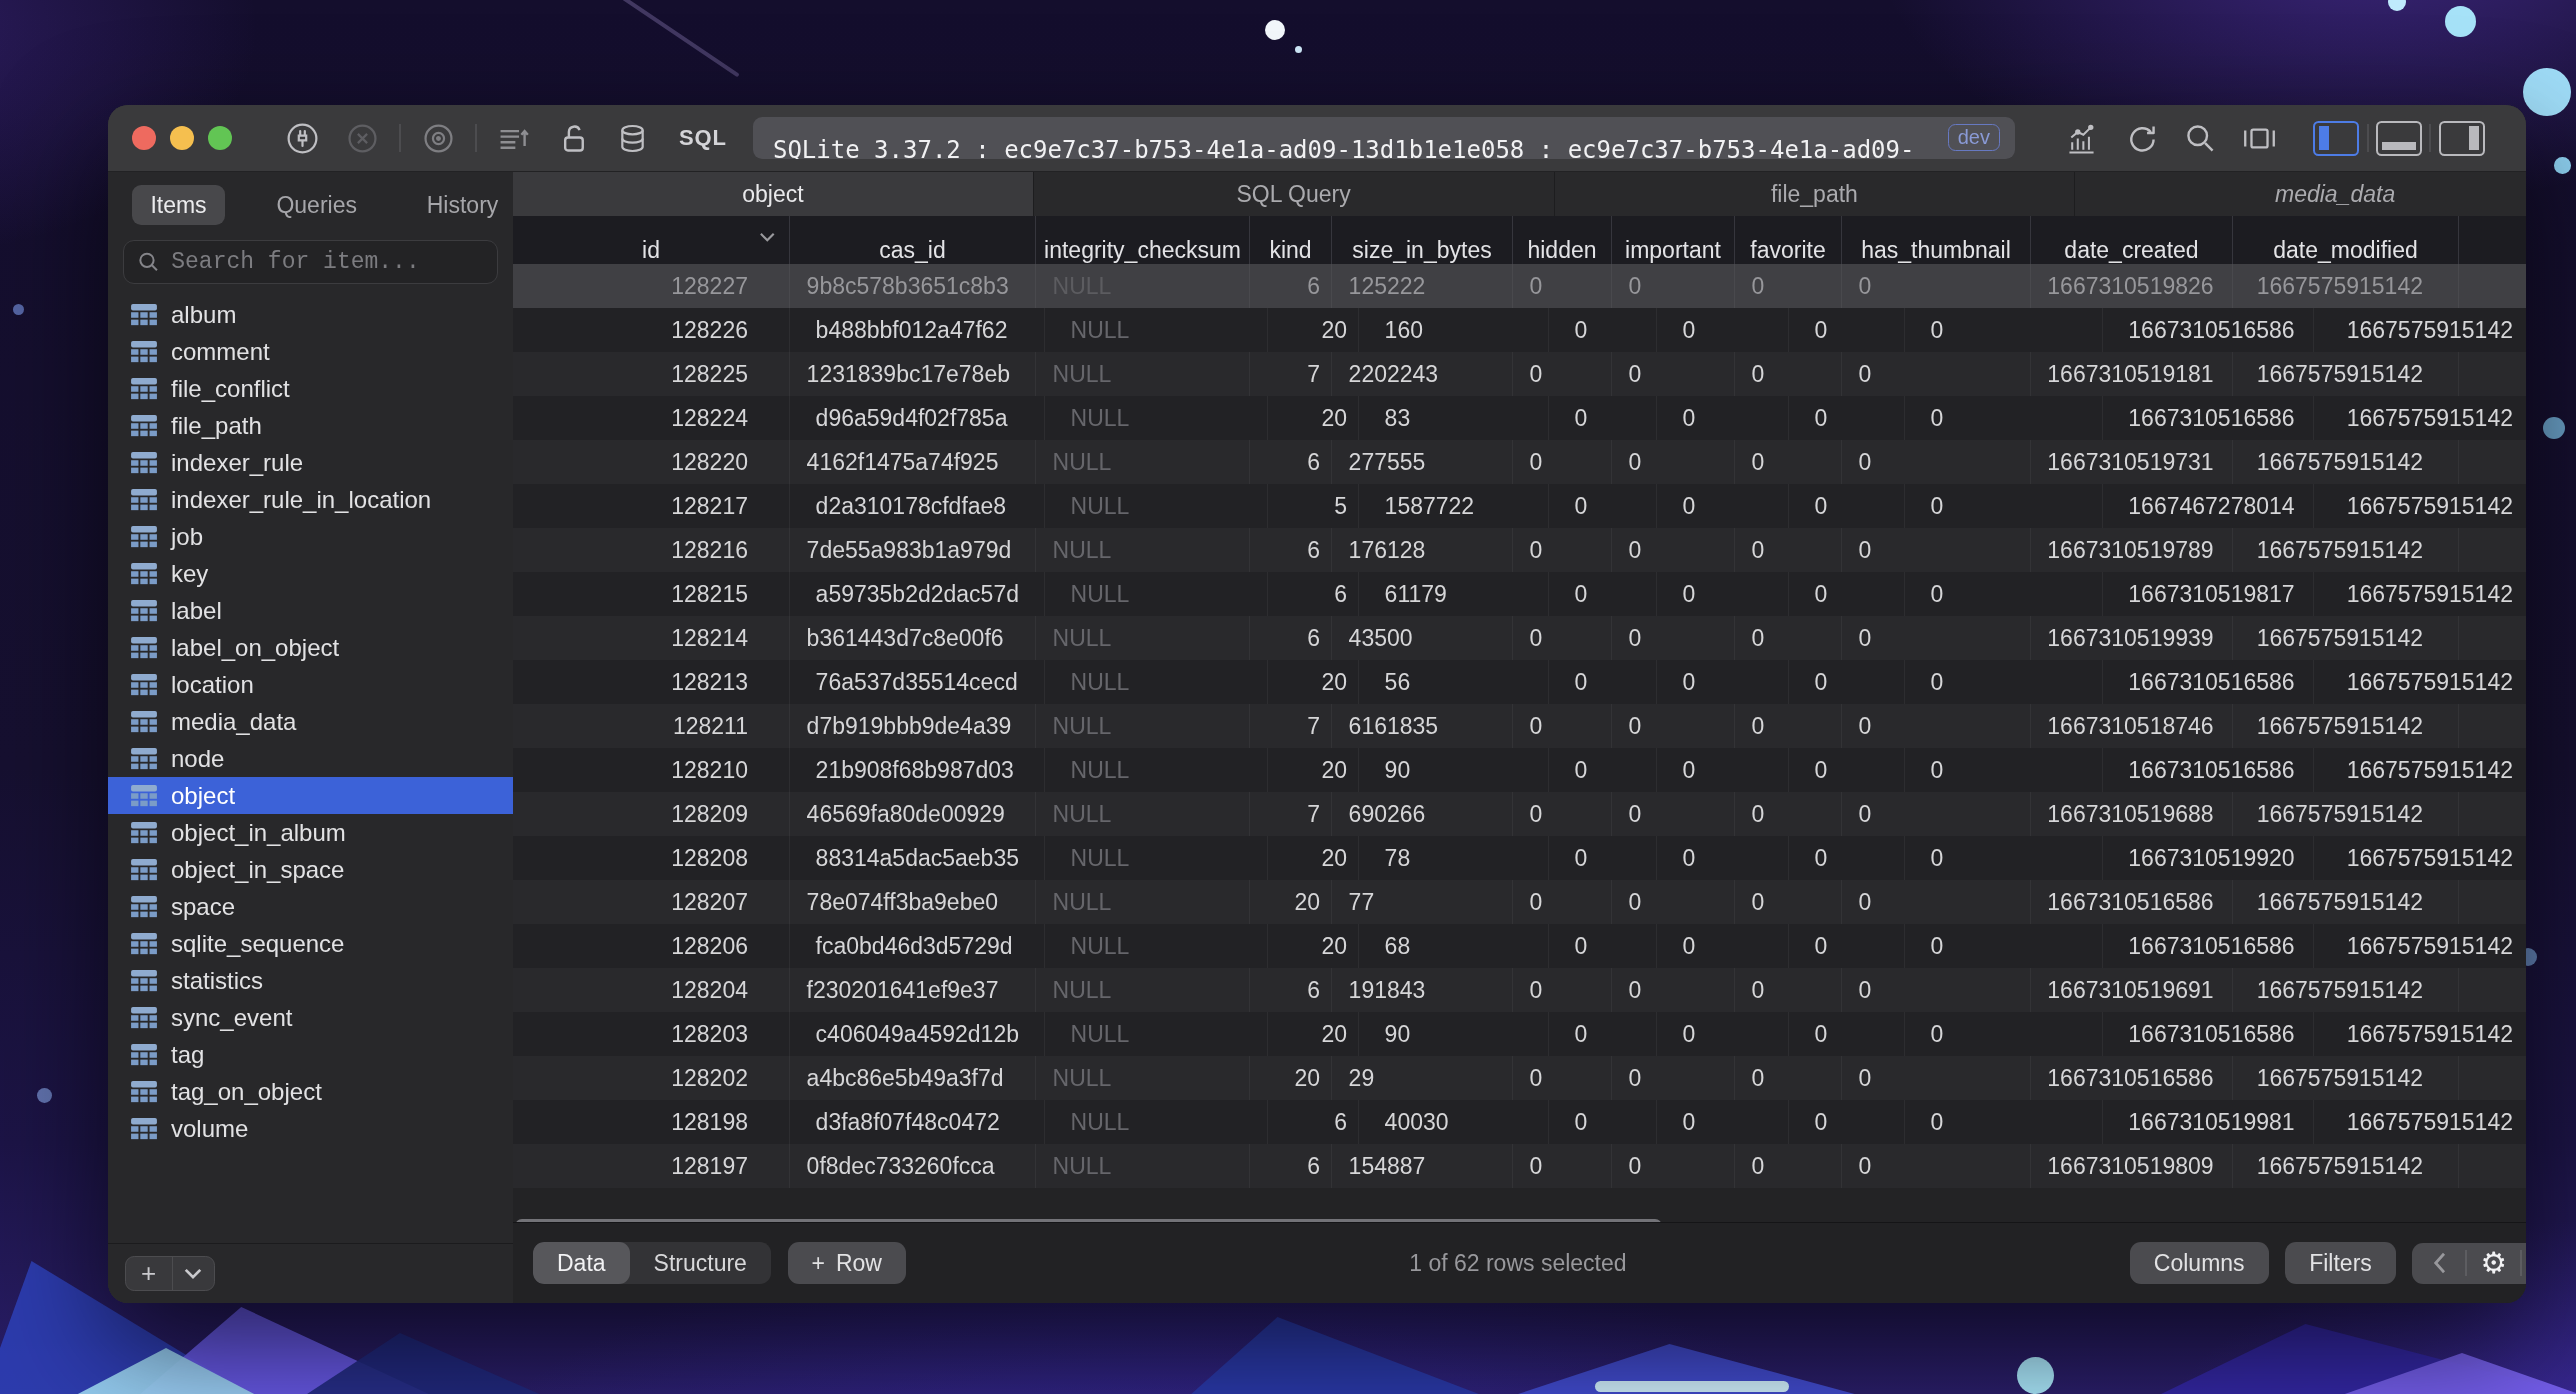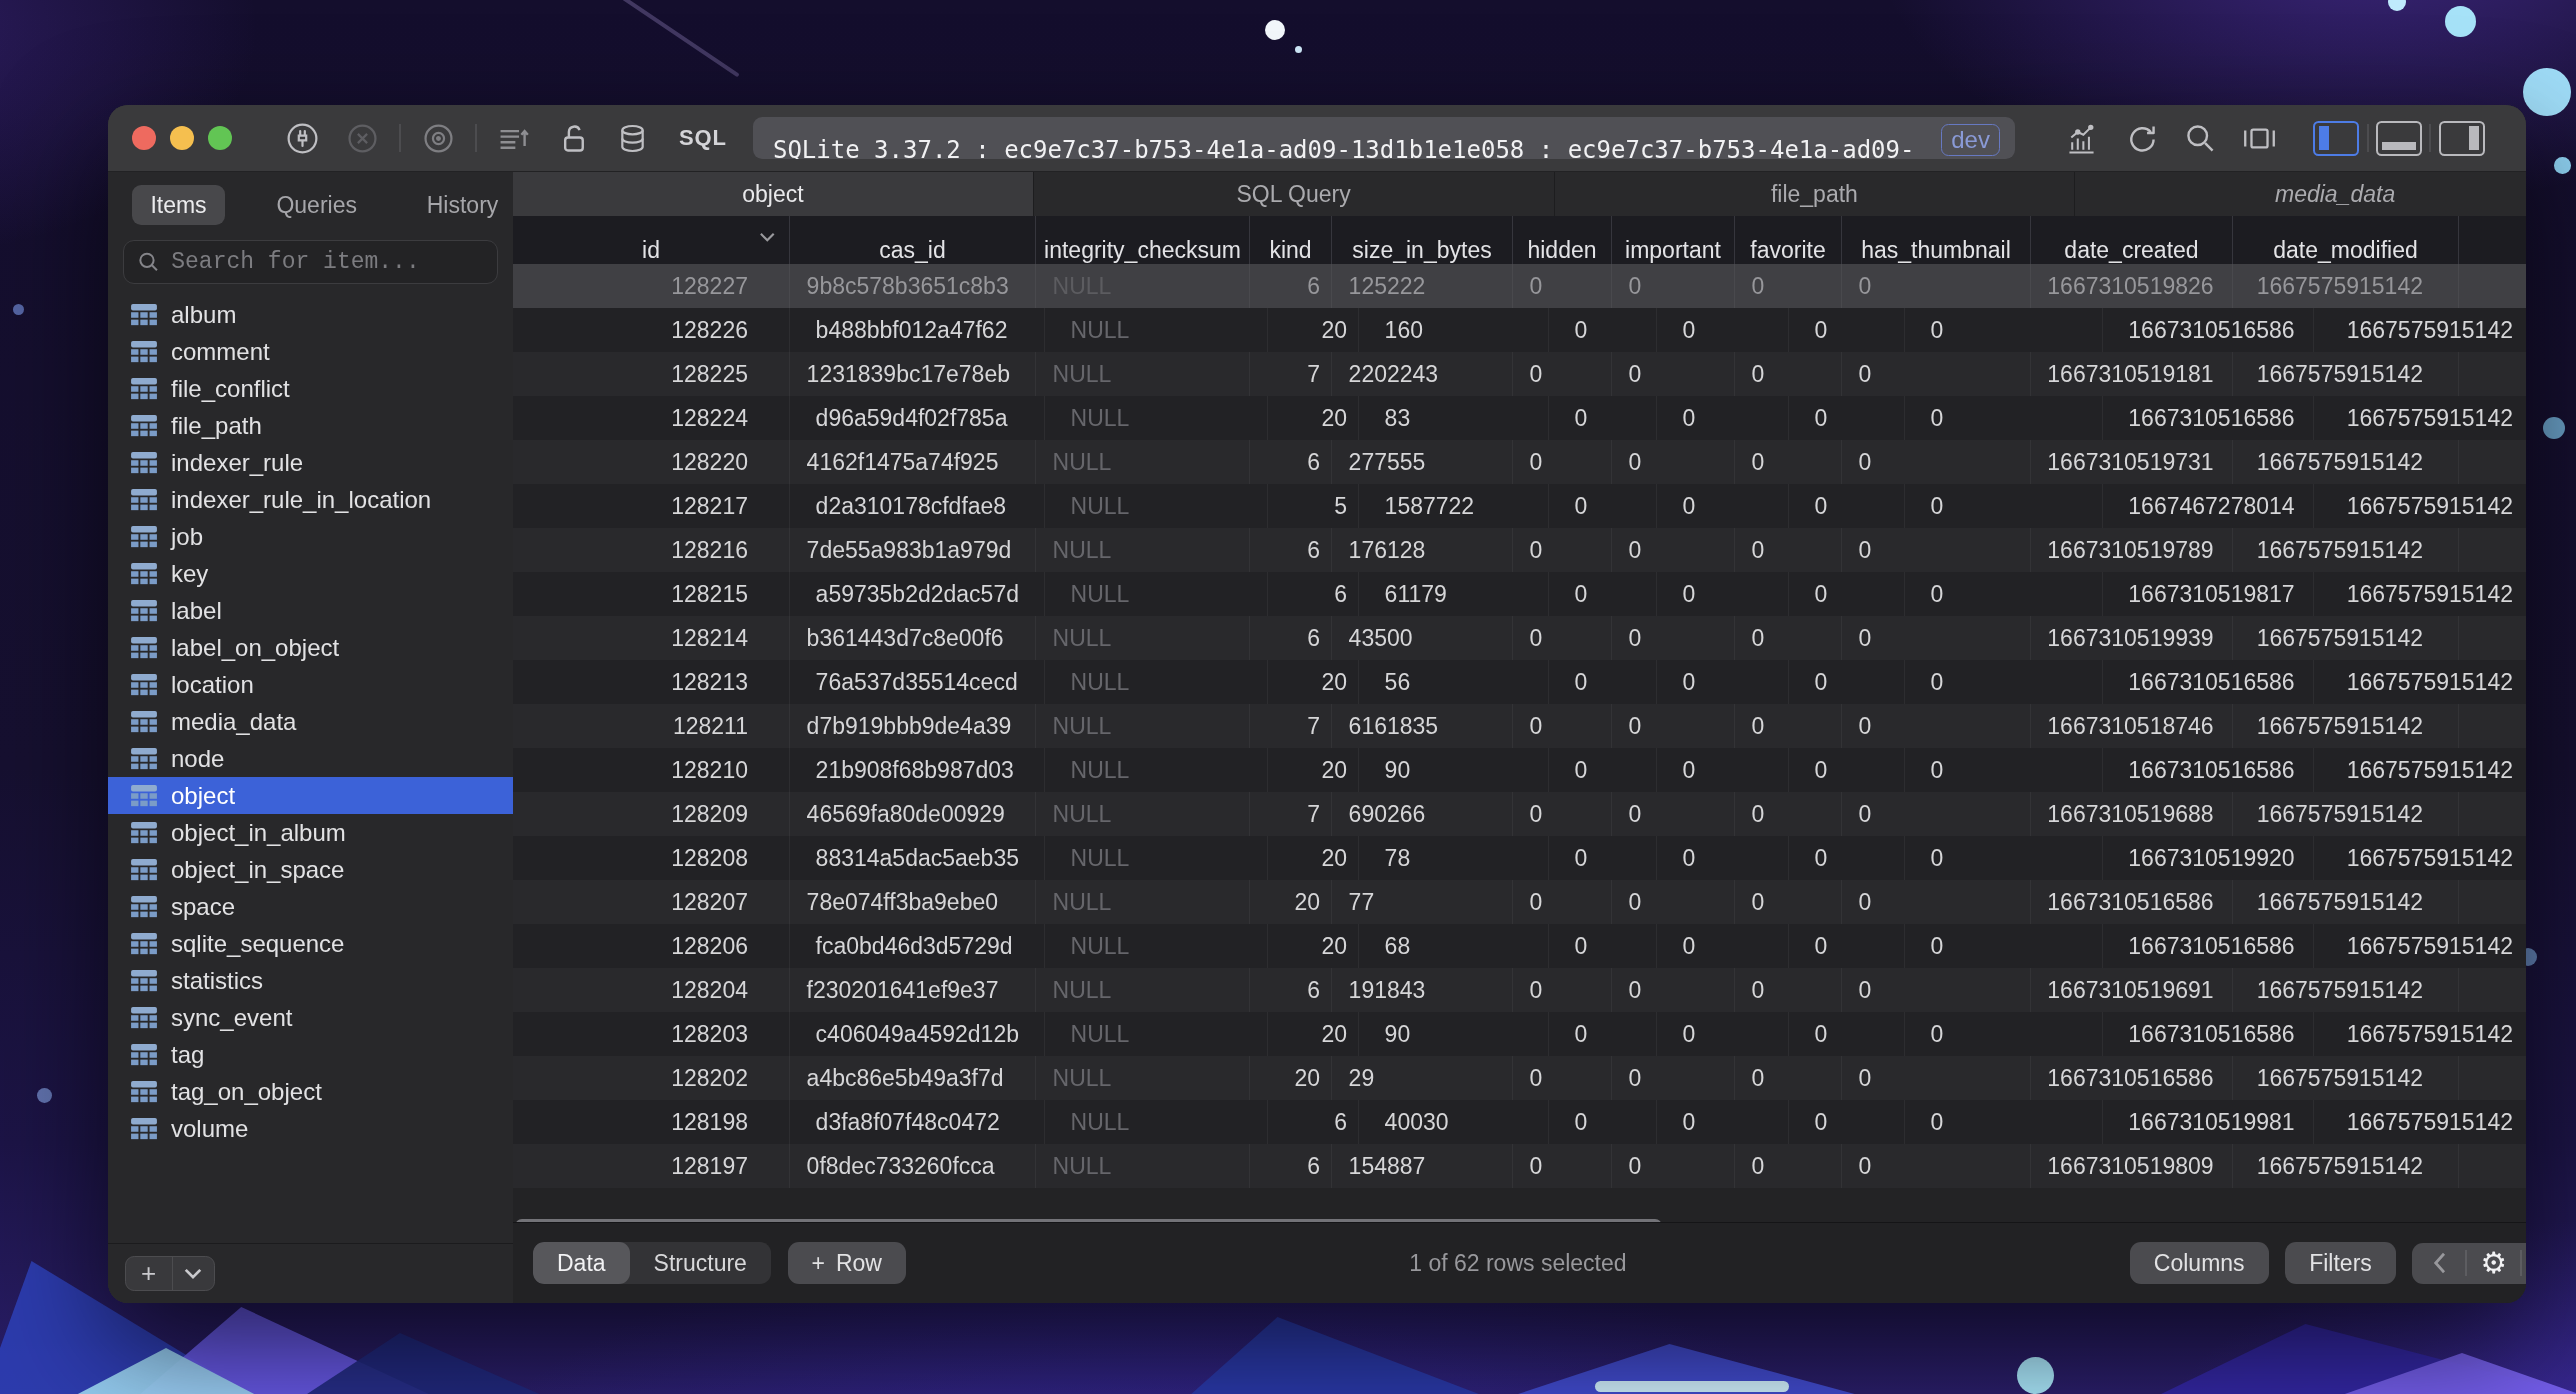--- a/index.html
+++ b/index.html
@@ -26,21 +26,21 @@
     padding:0 24px;border-bottom:0.9px solid #222224;}
   .lights{display:flex;gap:14px;margin-right:41px;}
   .light{width:24px;height:24px;border-radius:50%;}
   .tb-ic{width:41px;height:41px;display:flex;align-items:center;justify-content:center;margin:0 9.2px;flex:none;}
   .tb-sep{width:1.8px;height:28px;background:#4c4c4f;margin:0 7.4px;flex:none;}
   .sql-label{font-size:22px;font-weight:bold;color:#d4d4d8;letter-spacing:0.9px;margin:0 13px 0 16.6px;}
   .title-field{position:relative;height:42px;width:1141px;background:#505055;border-radius:9.2px;
     display:flex;align-items:center;padding:0 101px 0 20px;margin-left:13px;flex:none;overflow:hidden;}
   .title-text{font-family:"DejaVu Sans Mono", monospace;font-size:24px;color:#f1f1f3;white-space:nowrap;margin-top:24px;}
   .dev-badge{position:absolute;right:14.8px;top:7.4px;border:1.8px solid #6779c2;color:#8a9ad6;
-    border-radius:7.4px;padding:0.9px 9.2px;font-size:24px;}
+    border-radius:7.4px;padding:0.9px 9.2px;font-size:20px;}
   .tb-right{display:flex;align-items:center;margin-left:37px;}
   .panelgroup{display:flex;align-items:center;margin-left:24px;}
   .panel{width:42px;height:31px;border:2.8px solid #b9b9bd;border-radius:5.5px;position:relative;flex:none;}
   .panel::before{content:'';position:absolute;background:#b9b9bd;}
   .panel.p-left{border-color:#4d7ce6;}
   .panel.p-left::before{left:3.7px;top:3.7px;bottom:3.7px;width:10px;background:#4d7ce6;}
   .panel.p-bottom::before{left:3.7px;right:3.7px;bottom:3.7px;height:8.3px;}
   .panel.p-right::before{right:3.7px;top:3.7px;bottom:3.7px;width:10px;}
   
   .content{display:flex;height:calc(100% - 67px);}

